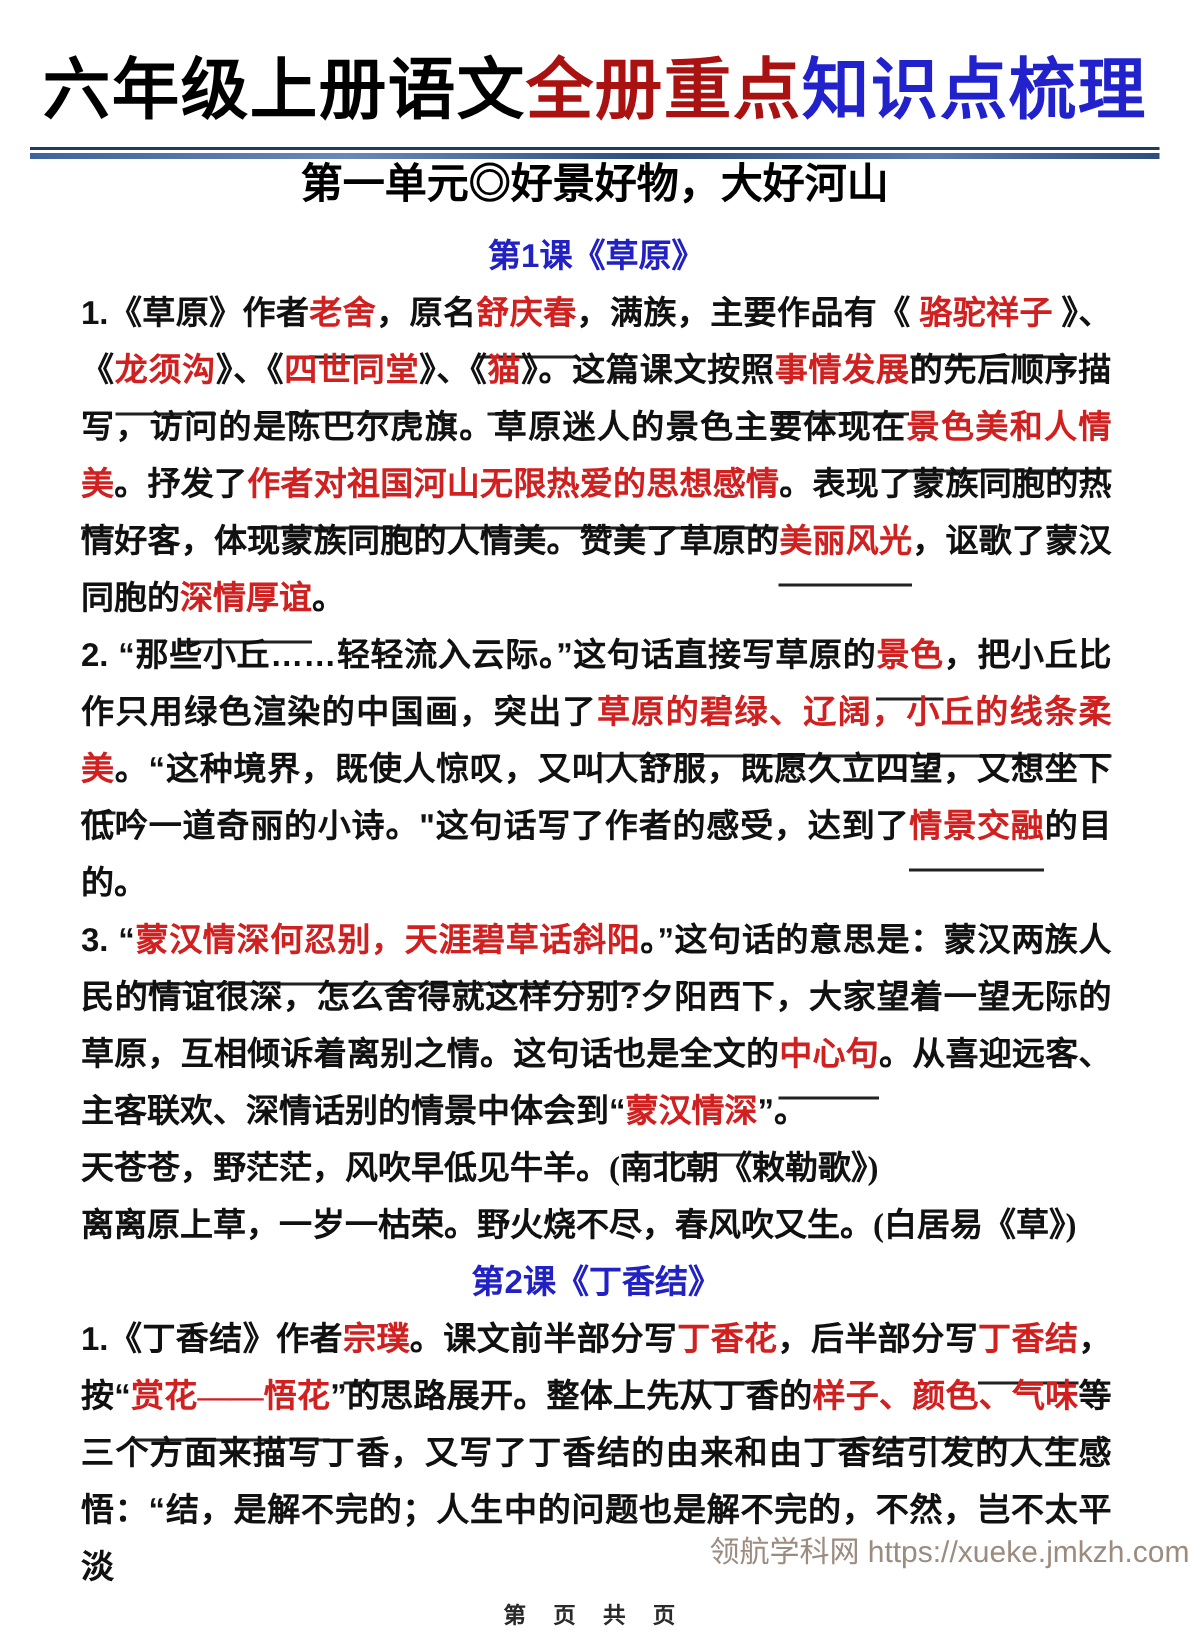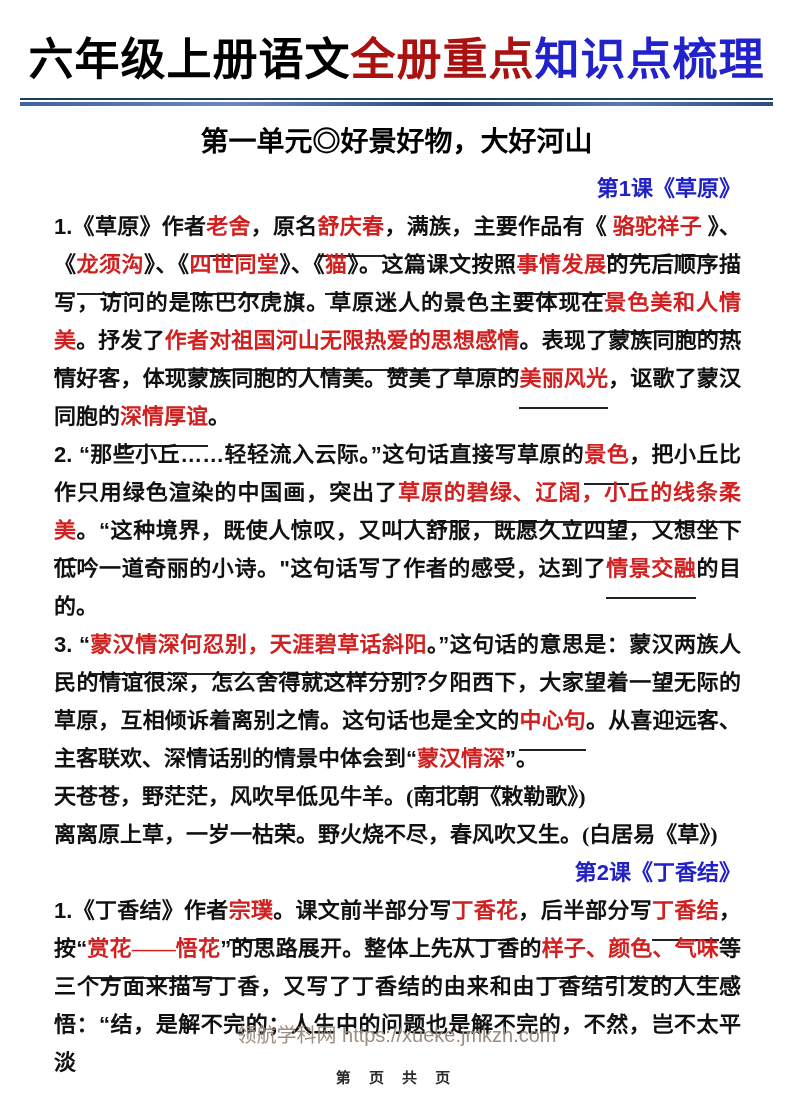--- a/index.html
+++ b/index.html
@@ -20,41 +20,41 @@
     font-size:45px;line-height:52px;letter-spacing:1px;color:#000000;
     white-space:nowrap;
   }
   .t-red{color:var(--title-red);}
   .t-blue{color:var(--title-blue);}
   .divider{margin:12px 20px 0;}
   .d-top{height:2px;background:var(--divider-top);}
   .d-gap{height:2px;background:#ffffff;}
   .d-bot{height:4px;background:linear-gradient(90deg,var(--divider-bottom),#6b88b8 28%,#2d4d7d 55%,#5a7ab0 80%,#2d4d7d);}
   .subtitle{
-    margin-top:18px;text-align:center;
+    text-align:center;
     font-family:"Liberation Serif",serif;font-weight:700;
     font-size:28px;line-height:36px;color:#000000;
   }
   main{
     margin:10px 52px 0 54px;
     font-size:22px;line-height:38px;font-weight:600;
     text-align:justify;text-justify:inter-ideograph;
   }
   .blk{margin:0;}
-  .blk.heading{color:var(--heading-blue);font-weight:700;text-align:right;}
+  .blk.heading{color:var(--heading-blue);font-weight:700;text-align:center;}
   .blk.poem{font-family:"Liberation Serif",serif;text-align:left;font-weight:600;}
   .ans{
     color:var(--answer-red);
     font-family:"Liberation Serif",serif;font-weight:700;
     border-bottom:2px solid var(--underline);padding-bottom:16px;
   }
   footer{
     position:absolute;left:0;right:0;bottom:6px;text-align:center;
   }
-  .site{font-size:20px;line-height:24px;color:var(--footer-text);font-weight:400;}
+  .site{font-size:20px;line-height:24px;color:var(--footer-text);font-weight:400;text-align:right;}
   .pageinfo{font-size:15px;line-height:20px;margin-top:21px;color:#2a2a2a;letter-spacing:7px;font-weight:600;}
 </style>
 </head>
 <body>
 
 <div class="page">
 
   <h1 class="doc-title"><span>六年级上册语文</span><span class="t-red">全册重点</span><span class="t-blue">知识点梳理</span></h1>
 
   <div class="divider">

